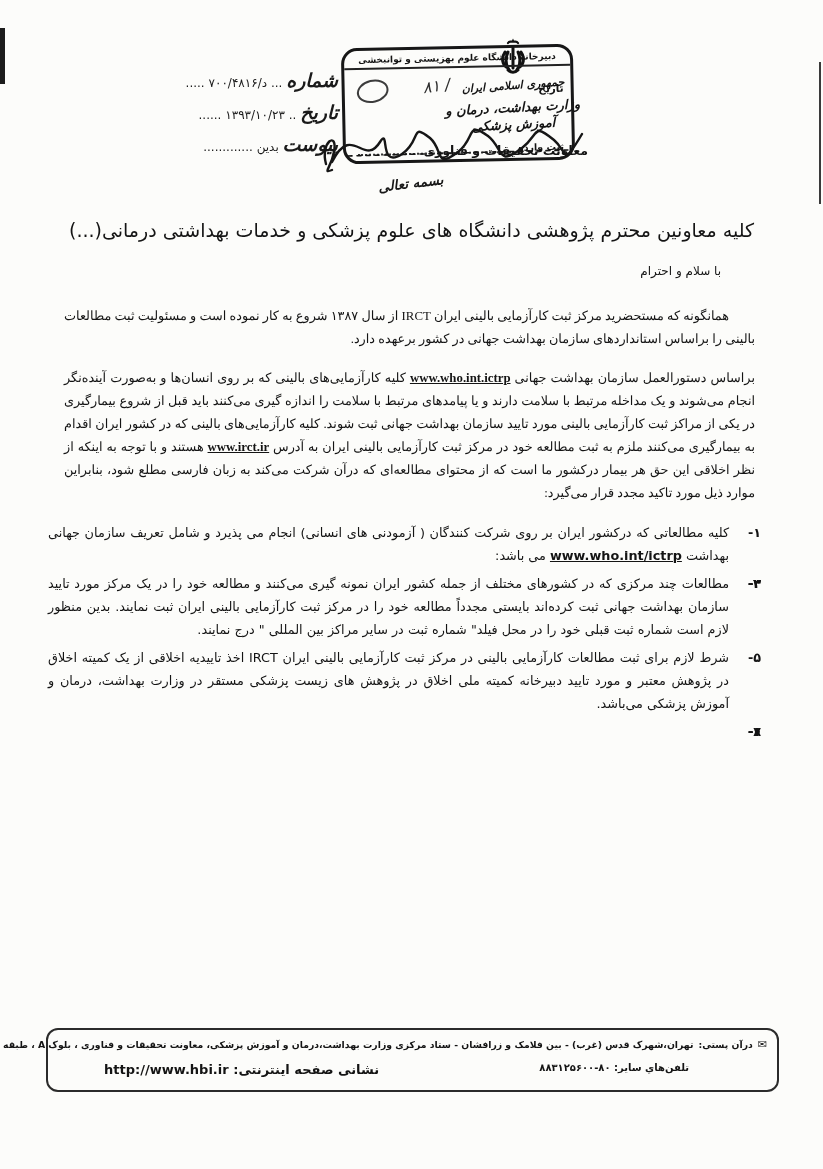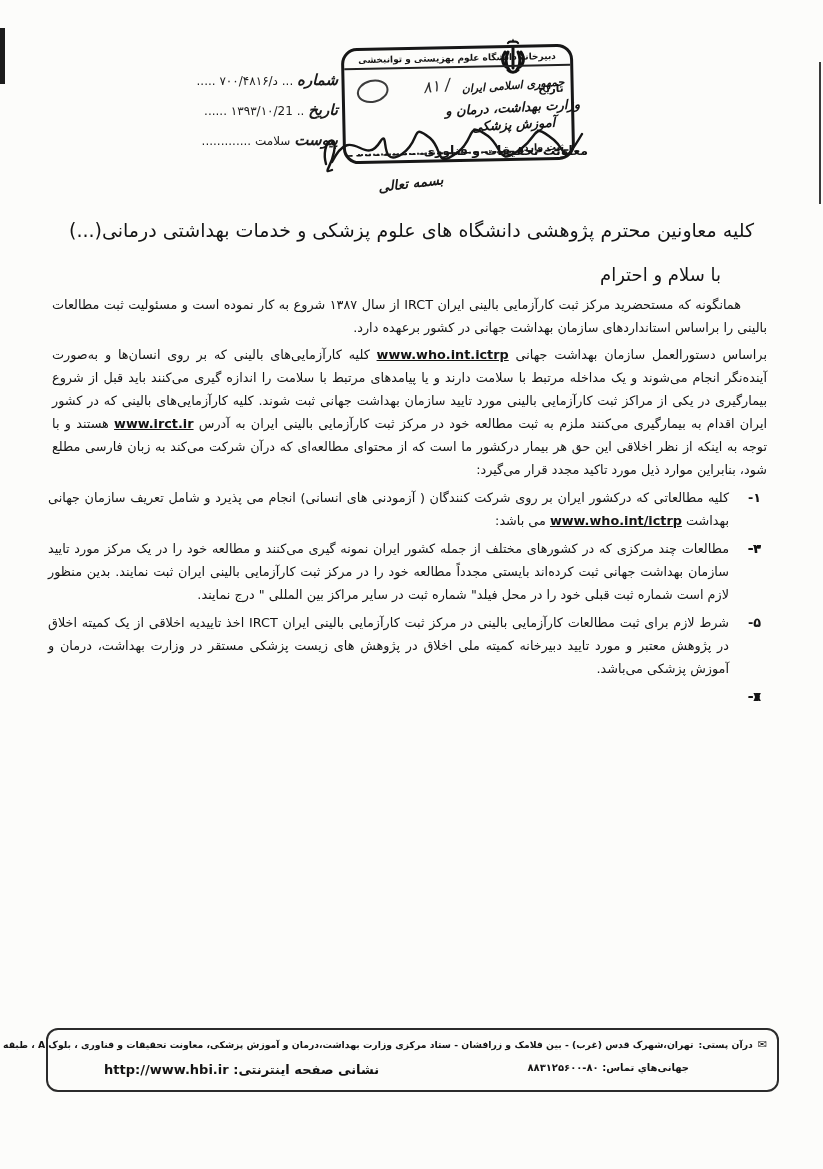--- a/index.html
+++ b/index.html
@@ -8,21 +8,21 @@
     background:#fcfcfa;color:#141414;overflow:hidden;
     font-family:"DejaVu Sans",sans-serif;direction:rtl;
   }
   
   .edge-left{position:absolute;left:0;top:28px;width:5px;height:56px;background:#1c1c1c;}
   .edge-right{position:absolute;right:2px;top:62px;width:2px;height:142px;background:#3a3a3a;}
 
   
   .refblock{position:absolute;left:88px;top:66px;width:250px;text-align:right;
     font-size:12px;line-height:29px;color:#1a1a1a;}
-  .refblock .lbl{font-weight:bold;font-style:italic;font-size:15px;}
+  .refblock .lbl{font-weight:bold;font-style:italic;font-size:19px;}
   .refblock .dots{letter-spacing:1px;}
   .ltr{direction:ltr;unicode-bidi:embed;display:inline-block;}
 
   
   .letterhead{position:absolute;left:438px;top:38px;width:150px;text-align:center;}
   .emblem{display:block;margin:0 auto 2px;}
   .lh-republic{font-style:italic;font-weight:bold;font-size:11px;transform:rotate(-4deg);line-height:15px;}
   .lh-ministry{font-style:italic;font-weight:bold;font-size:13px;transform:rotate(-3deg);line-height:17px;margin-top:6px;}
   .lh-deputy{font-weight:bold;font-size:12.5px;margin-top:10px;white-space:nowrap;}
 
@@ -42,24 +42,24 @@
     align-items:center;font-size:9.5px;font-weight:bold;}
   .stamp-received .leader{flex:1;border-bottom:2px dotted #333;height:8px;margin:0 4px;}
 
   .signature{position:absolute;left:318px;top:112px;pointer-events:none;}
   .besmeleh{position:absolute;left:378px;top:175px;font-style:italic;font-weight:bold;
     font-size:13.5px;transform:rotate(-7deg);color:#181818;}
 
   
   .title{position:absolute;top:219px;left:0;right:0;text-align:center;
     font-weight:normal;font-size:19px;}
-  .salutation{position:absolute;top:264px;right:102px;font-size:18px;}
+  .salutation{position:absolute;top:264px;right:102px;font-size:12px;}
   .body-text{position:absolute;top:289px;right:52px;left:48px;
     font-size:12.8px;line-height:23px;text-align:justify;}
-  .para{margin:4px;}
+  .para{margin:16px;font-family:Liberation Serif, serif;}
   .para.indent{text-indent:26px;}
   .link{font-weight:bold;text-decoration:underline;}
   .item{position:relative;padding-right:42px;margin-top:5px;}
   .item .num{position:absolute;right:10px;top:0;font-weight:bold;}
 
   
   .footer{position:absolute;left:46px;right:44px;top:1028px;height:60px;
     border:2px solid #2b2b2b;border-radius:12px;font-weight:bold;}
   .f-line1{display:flex;align-items:center;justify-content:space-between;
     padding:8px 10px 0 12px;font-size:9.3px;}
@@ -79,26 +79,26 @@
   <div class="refblock">
     <div>
       <span class="lbl">شماره</span>
       <span class="dots">...</span>
       <span class="ltr">۷۰۰/د/۴۸۱۶</span>
       <span class="dots">.....</span>
     </div>
     <div>
       <span class="lbl">تاریخ</span>
       <span class="dots">..</span>
-      <span class="ltr">۱۳۹۳/۱۰/21</span>
+      <span class="ltr">۱۳۹۳/۱۰/۲۳</span>
       <span class="dots">......</span>
     </div>
     <div>
       <span class="lbl">پیوست</span>
-      <span>سلامت</span>
+      <span>بدین</span>
       <span class="dots">.............</span>
     </div>
   </div>
 
   <div class="letterhead">
     <svg class="emblem" width="36" height="38" viewBox="0 0 36 38">
       <g fill="none" stroke="#111" stroke-width="3" stroke-linecap="round">
         <path d="M18 10 L18 30"></path>
         <path d="M10 14 C6 20 7 27 13 30 C10 25 11 18 13 14"></path>
         <path d="M26 14 C30 20 29 27 23 30 C26 25 25 18 23 14"></path>
@@ -171,21 +171,21 @@
   <div class="footer">
     <div class="f-line1">
       <span class="f-right">
         <span class="f-icon">✉</span>
         <span>درآن پستی:</span>
         <span>تهران،شهرک قدس (غرب) - بین فلامک و زرافشان - ستاد مرکزی وزارت بهداشت،درمان و آموزش پزشکی، معاونت تحقیقات و فناوری ، بلوک A ، طبقه ۱۵ .</span>
       </span>
 
     </div>
     <span class="f-phone">
-      <span>جهانی‌هاي تماس:</span>
+      <span>تلفن‌هاي سایر:</span>
       <span class="ltr">۸۸۳۱۲۵۶۰۰-۸۰</span>
     </span>
     <span class="f-web">
       <span>نشانی صفحه اینترنتی:</span>
       <span class="ltr">http://www.hbi.ir</span>
     </span>
   </div>
 
 </div>
 

